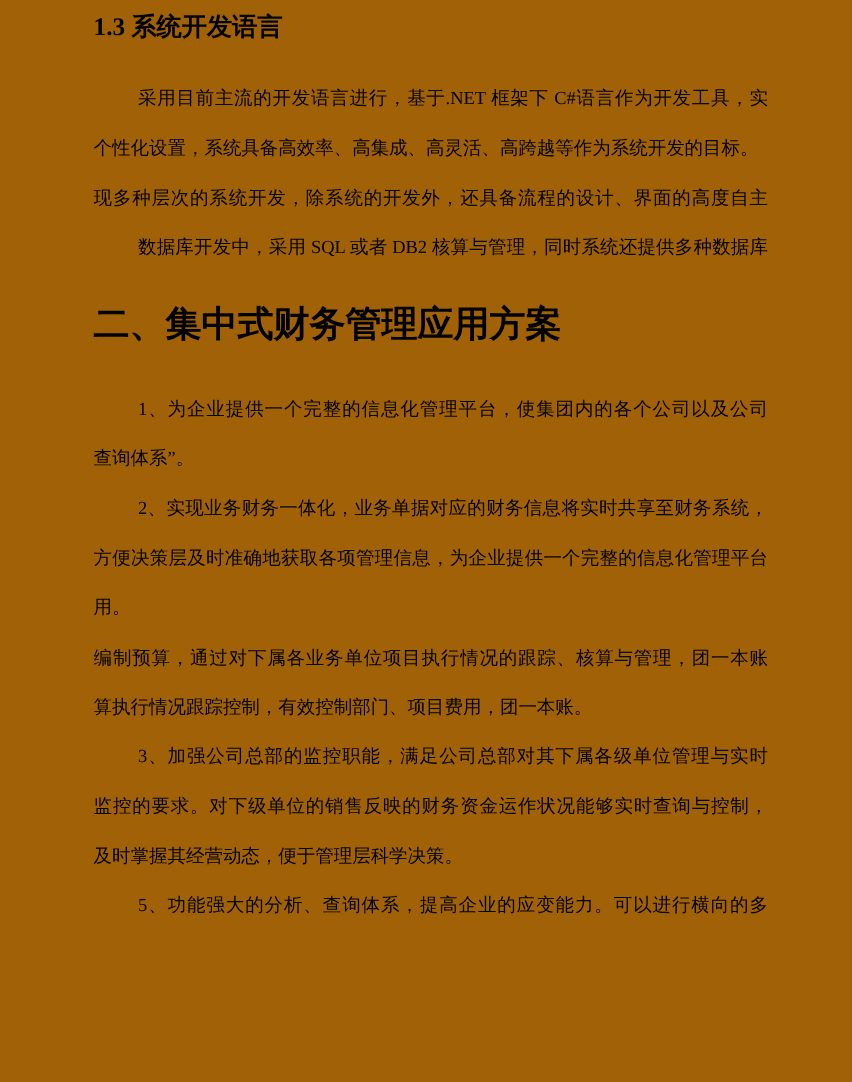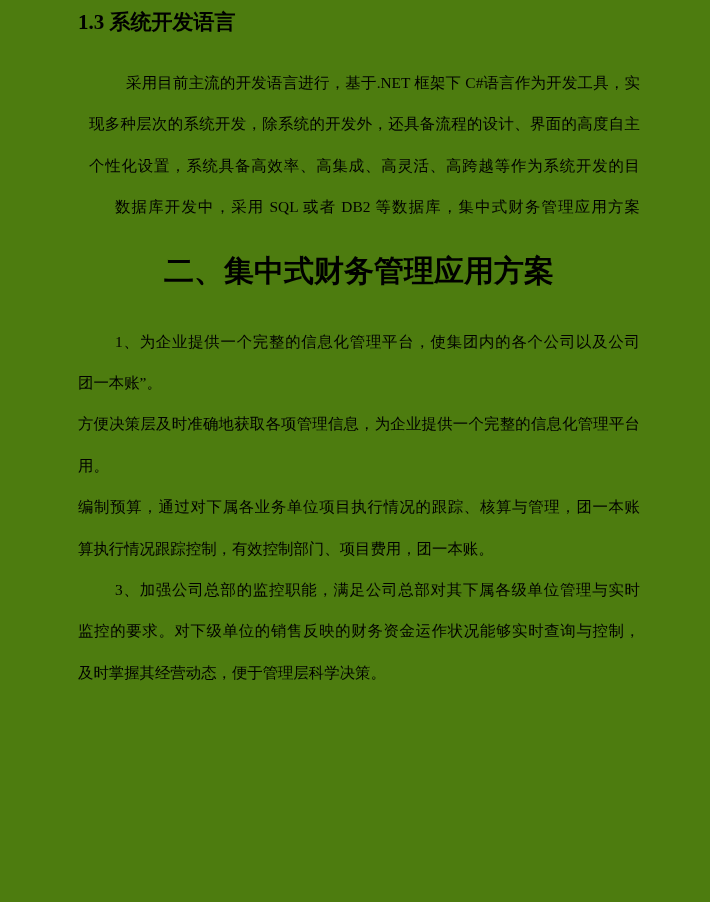--- a/index.html
+++ b/index.html
@@ -9,39 +9,39 @@
     background: #ffffff;
     overflow: hidden;
     color: #000000;
     font-family: "Liberation Serif", serif;
   }
   .page {
     box-sizing: border-box;
     width: 710px;
     height: 902px;
     padding: 9px 70px 0 78px;
-    background: #4d7c0f;
+    background: #a16207;
   }
   .h-section {
     margin: 0;
     font-size: 21px;
     line-height: 26px;
     font-weight: 700;
     text-align: left;
   }
   .h-chapter {
     margin: 21px 0 0 0;
     font-size: 30px;
     line-height: 44px;
     font-weight: 700;
-    text-align: center;
+    text-align: left;
     white-space: nowrap;
   }
   .para { margin: 0; }
-  .m-intro { margin-top: 27px; margin-left: 11px; }
+  .m-intro { margin-top: 27px; }
   .m-list  { margin-top: 28px; }
   .line {
     font-size: 15.4px;
     line-height: 41.4px;
     height: 41.4px;
     overflow: hidden;
     word-break: break-all;
     text-align: justify;
     text-align-last: justify;
   }
@@ -50,45 +50,49 @@
 </style>
 </head>
 <body>
 
 <div class="page">
 
   <h2 class="h-section">1.3 系统开发语言</h2>
 
   <div class="para m-intro">
     <div class="line indent">采用目前主流的开发语言进行，基于.NET 框架下 C#语言作为开发工具，实</div>
+    <div class="line last">个性化设置，系统具备高效率、高集成、高灵活、高跨越等作为系统开发的目标。</div>
     <div class="line">现多种层次的系统开发，除系统的开发外，还具备流程的设计、界面的高度自主</div>
-    <div class="line last">个性化设置，系统具备高效率、高集成、高灵活、高跨越等作为系统开发的目标。</div>
   </div>
 
   <div class="para">
-    <div class="line indent">数据库开发中，采用 SQL 或者 DB2 等数据库，集中式财务管理应用方案</div>
+    <div class="line indent">数据库开发中，采用 SQL 或者 DB2 核算与管理，同时系统还提供多种数据库</div>
   </div>
 
   <h1 class="h-chapter">二、集中式财务管理应用方案</h1>
 
   <div class="para m-list">
     <div class="line indent">1、为企业提供一个完整的信息化管理平台，使集团内的各个公司以及公司</div>
-    <div class="line last">团一本账”。</div>
+    <div class="line last">查询体系”。</div>
   </div>
 
   <div class="para">
+    <div class="line indent">2、实现业务财务一体化，业务单据对应的财务信息将实时共享至财务系统，</div>
     <div class="line">方便决策层及时准确地获取各项管理信息，为企业提供一个完整的信息化管理平台</div>
     <div class="line last">用。</div>
   </div>
 
   <div class="para">
     <div class="line">编制预算，通过对下属各业务单位项目执行情况的跟踪、核算与管理，团一本账</div>
     <div class="line last">算执行情况跟踪控制，有效控制部门、项目费用，团一本账。</div>
   </div>
 
   <div class="para">
     <div class="line indent">3、加强公司总部的监控职能，满足公司总部对其下属各级单位管理与实时</div>
     <div class="line">监控的要求。对下级单位的销售反映的财务资金运作状况能够实时查询与控制，</div>
     <div class="line last">及时掌握其经营动态，便于管理层科学决策。</div>
   </div>
 
+  <div class="para">
+    <div class="line indent">5、功能强大的分析、查询体系，提高企业的应变能力。可以进行横向的多</div>
+  </div>
 
 </div>
 
 </body></html>

